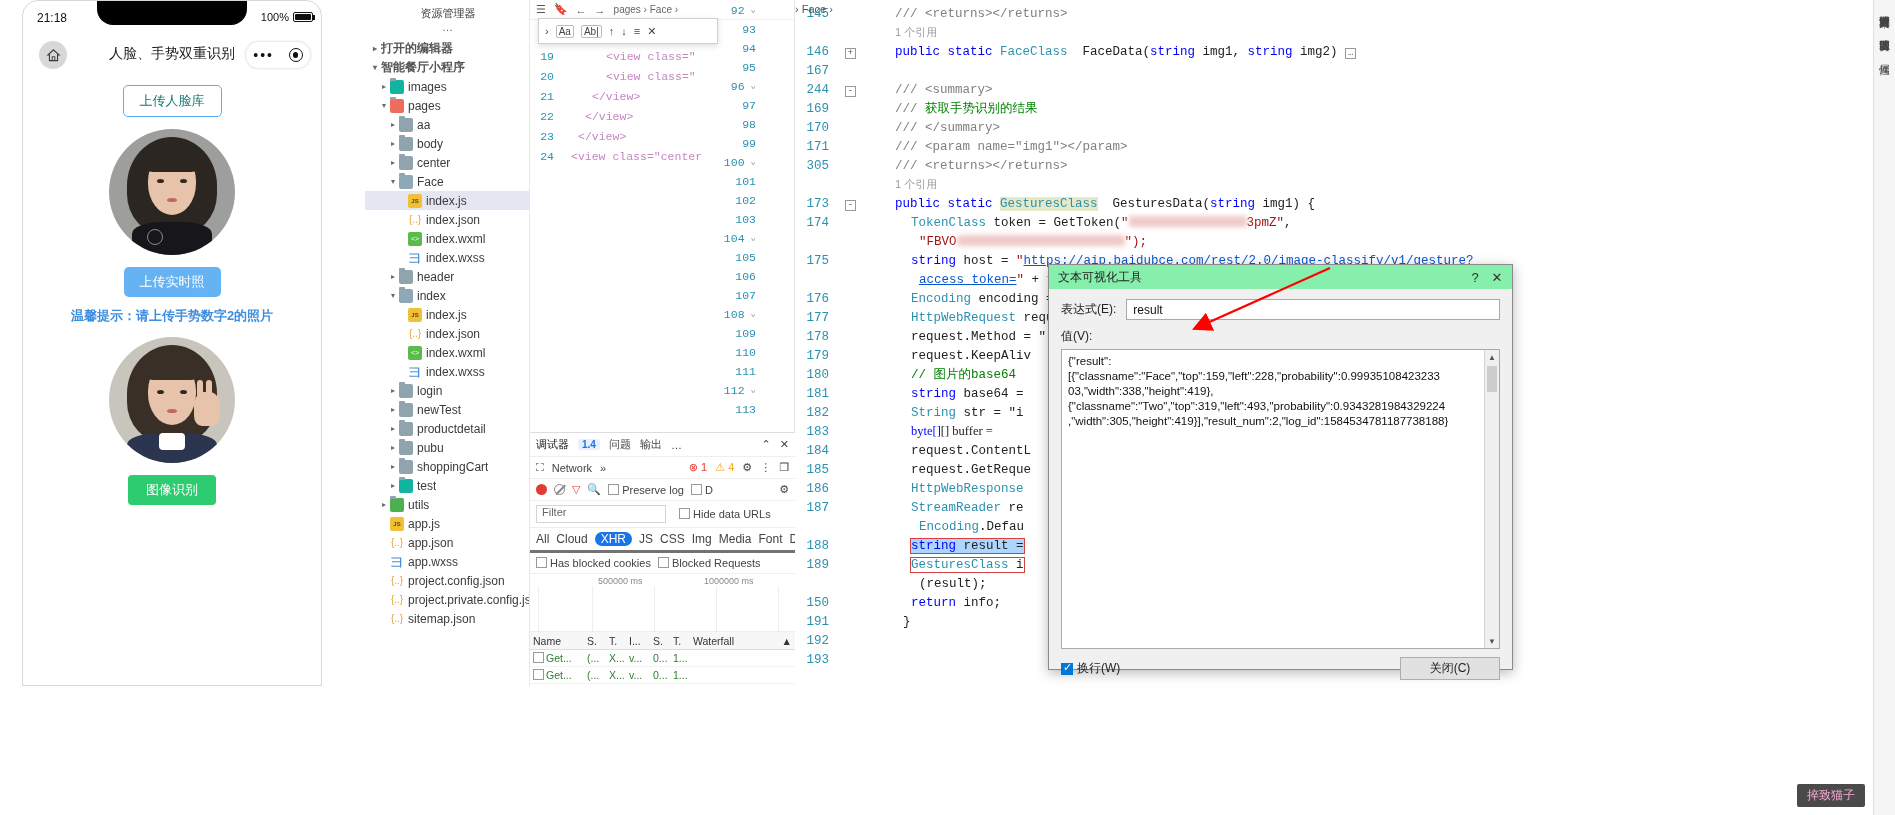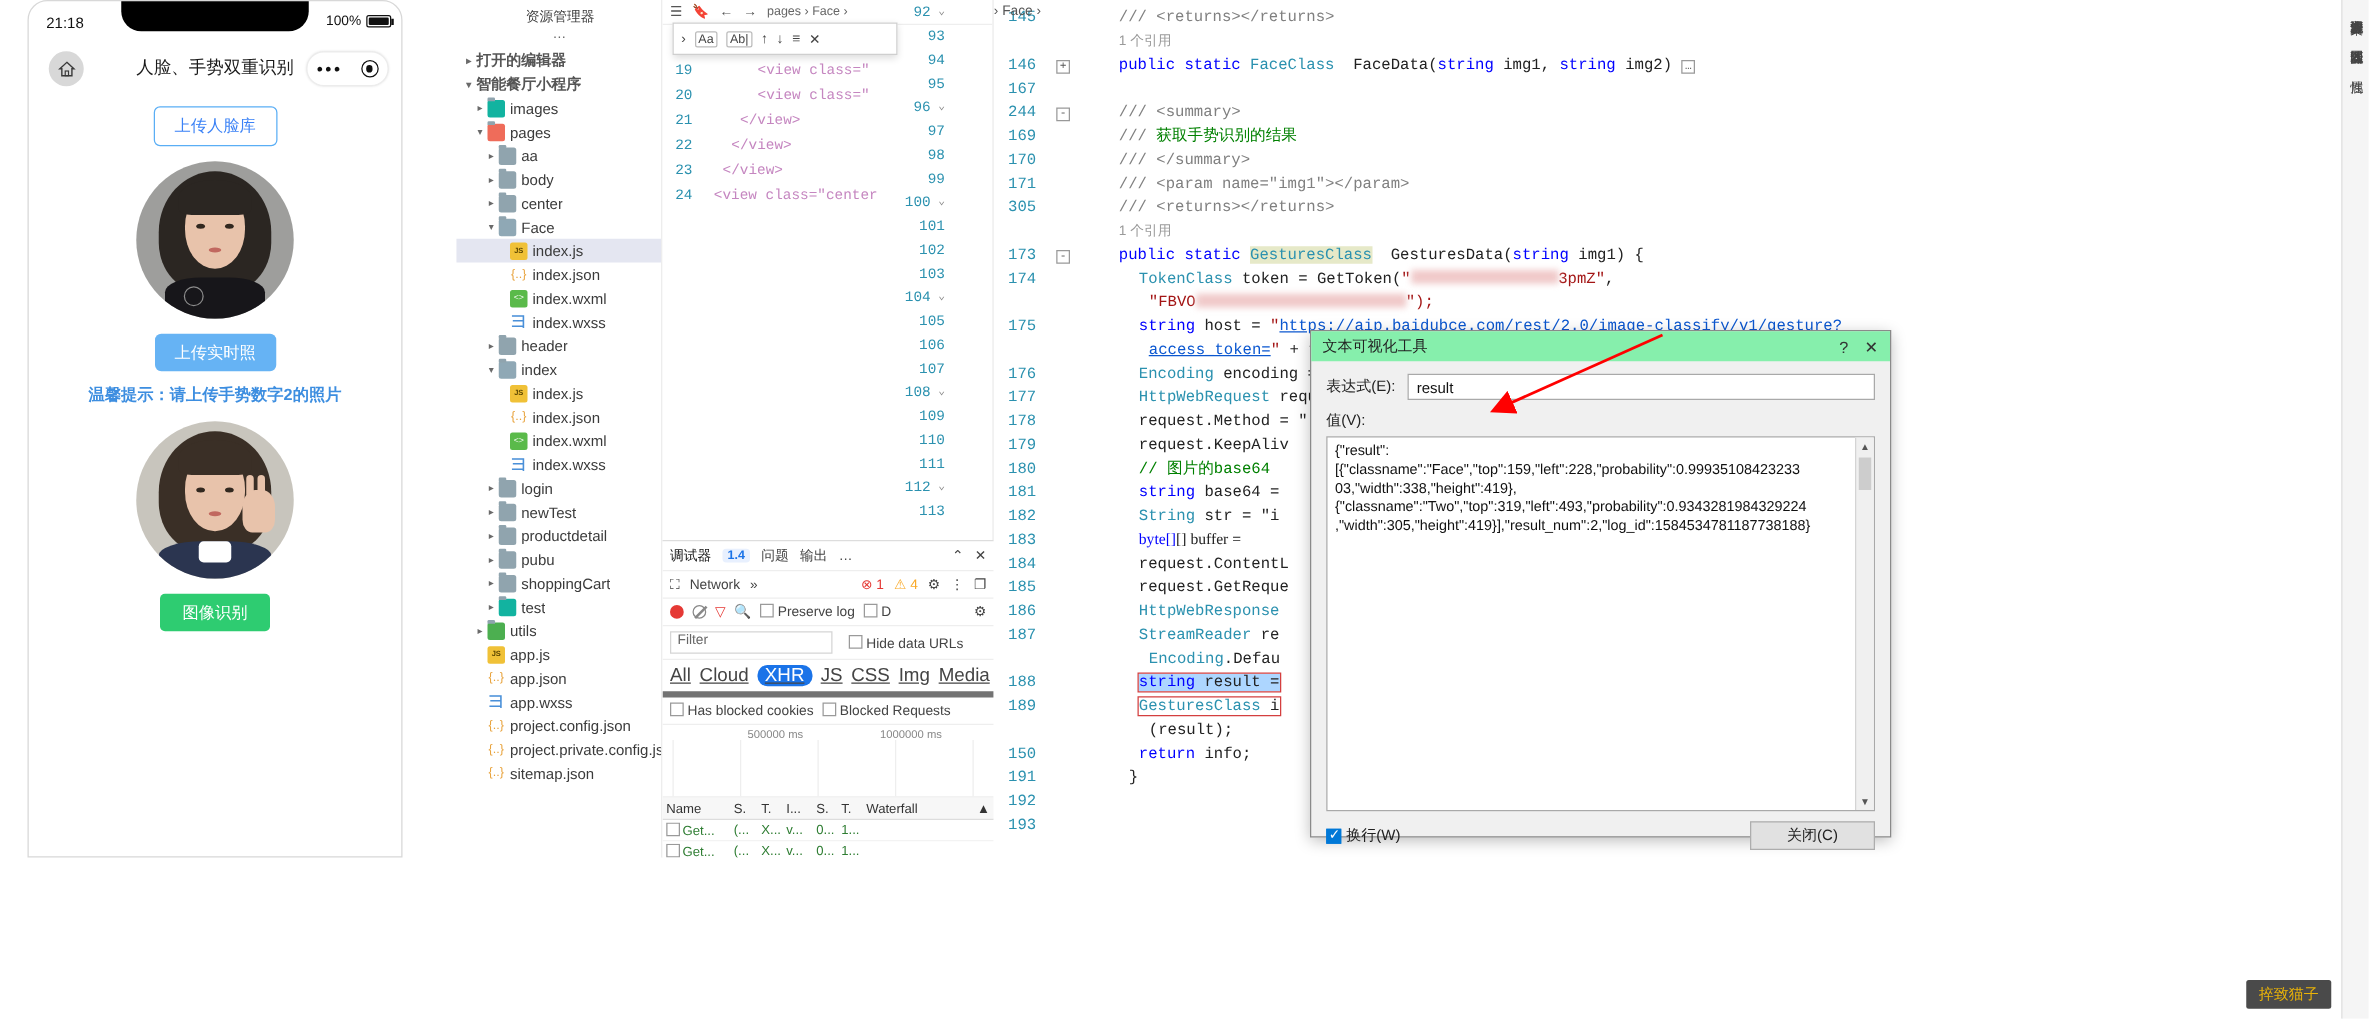--- a/index.html
+++ b/index.html
@@ -47,21 +47,21 @@
     border-radius:14px; background:#fff; border:1px solid #ececec;
     display:flex; align-items:center; justify-content:space-around;
     box-shadow:0 0 2px rgba(0,0,0,.12);
   }
   .dots { letter-spacing:2px; font-size:14px; color:#111; line-height:1; }
   .target-ico { width:14px; height:14px; border-radius:50%; border:1.5px solid #111; position:relative;}
   .target-ico:after{content:"";position:absolute;left:3.2px;top:3.2px;width:5.5px;height:5.5px;border-radius:50%;background:#111;}
 
   #phone-body { text-align:center; padding-top:6px; }
   .btn-outline {
-    display:inline-block; padding:6px 16px; border:1px solid #5aaef5; color:#3b82f6;
+    display:inline-block; padding:6px 16px; border:1px solid #5aaef5; color:#0f766e;
     border-radius:5px; font-size:13px; background:#fff;
   }
   .btn-solid {
     display:inline-block; padding:6px 16px; background:#66b3f4; color:#fff;
     border-radius:5px; font-size:13px; border:none;
   }
   .btn-green {
     display:inline-block; padding:6px 18px; background:#2ecc71; color:#fff;
     border-radius:4px; font-size:13px; border:none;
   }
@@ -163,22 +163,22 @@
              font-size:11px; color:#444; border-bottom:1px solid #eee; }
   .rec-dot { width:11px; height:11px; border-radius:50%; background:#e53935; }
   .ban { width:11px; height:11px; border-radius:50%; border:1.5px solid #888; position:relative;}
   .ban:after{content:"";position:absolute;left:-1px;top:4px;width:13px;height:1.5px;background:#888;transform:rotate(-45deg);}
   .filter-input {
     border:1px solid #d5d5d5; height:18px; font-size:11px; color:#666;
     padding:0 5px; width:130px; background:#fff;
   }
   .chk { width:11px; height:11px; border:1px solid #9a9a9a; display:inline-block; background:#fff;
          vertical-align:-1px; margin-right:3px;}
-  .type-chips { display:flex; gap:7px; padding:4px 6px; font-size:15px; color:#444;
-                border-bottom:5px solid #737373; align-items:center;text-decoration:underline;}
+  .type-chips { display:flex; gap:7px; padding:4px 6px; font-size:12px; color:#444;
+                border-bottom:3px solid #737373; align-items:center;}
   .chip-active { background:#1a73e8; color:#fff; border-radius:8px; padding:0 6px; }
   .timeline { height:58px; border-bottom:1px solid #eee; position:relative; }
   .tl-label { position:absolute; top:2px; font-size:9px; color:#888; }
   .tl-tick { position:absolute; top:12px; bottom:0; width:1px; background:#eee; }
   .net-head { display:flex; font-size:10.5px; color:#333; border-bottom:1px solid #ddd;
               background:#f7f7f7; height:18px; align-items:center; }
   .net-head div { padding:0 3px; }
   .net-row { display:flex; font-size:10.5px; color:#2e7d32; height:17px; align-items:center;
              border-bottom:1px solid #f3f3f3; }
   .net-row div { padding:0 3px; overflow:hidden; white-space:nowrap; }
@@ -265,21 +265,21 @@
     writing-mode:vertical-rl; font-size:10.5px; color:#444; padding:8px 4px;
     white-space:nowrap; cursor:pointer;
   }
   .rail-sep { height:8px; }
 
   
   #arrow-svg { position:absolute; left:1180px; top:262px; z-index:60; pointer-events:none; }
 
   
   #watermark {
-    position:absolute; right:30px; bottom:8px; background:#4a4a4a; color:#eab308;
+    position:absolute; right:30px; bottom:8px; background:#4a4a4a; color:#f9a8d4;
     font-size:12px; padding:3px 10px; border-radius:2px; z-index:70;
     font-family:"Liberation Sans",sans-serif;
   }
   .sq-collapse {
     width:11px; height:11px; border:1px solid #999; color:#555; font-size:9px;
     display:inline-flex; align-items:center; justify-content:center; line-height:1;
     background:#fff; flex:0 0 11px;
   }
 </style>
 </head>

